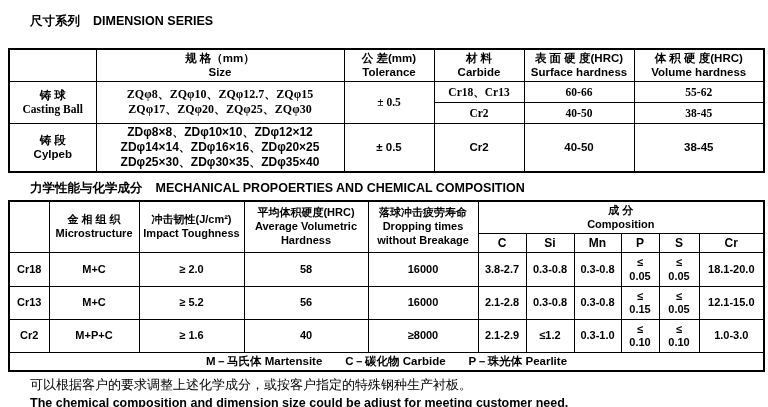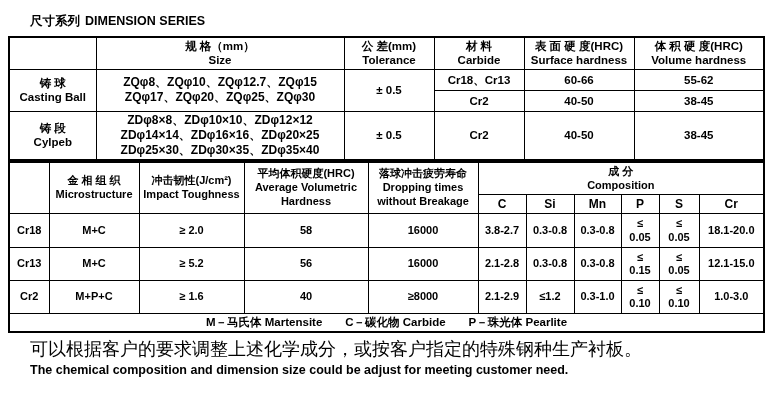--- a/index.html
+++ b/index.html
@@ -7,48 +7,48 @@
   body {
     width: 768px; height: 407px;
     background: #ffffff; color: #000000;
     font-family: "Liberation Sans", sans-serif;
     overflow: hidden;
   }
   .page { padding: 6px 5px 0 8px; }
   .title { margin: 2px 0 0 22px; font-size: 15px; font-weight: bold; letter-spacing: 0.2px; }
   .title .zh { margin-right: 6px; }
   .section-heading { margin: 7px 0 3px 22px; font-size: 12.5px; font-weight: bold; }
-  .section-heading .zh { margin-right: 5px; }
+  .section-heading .zh { margin-right: 13px; }
 
   table {
     border-collapse: collapse; table-layout: fixed;
     width: 755px; border: 2px solid #000;
   }
   td {
     border: 1px solid #000;
     font-weight: bold; text-align: center; vertical-align: middle;
     white-space: pre-line; padding: 1px 2px;
     font-size: 11.5px; line-height: 1.25;
   }
-  #dim-table { margin-top: 6px; }
+  #dim-table { margin-top: 18px; }
   #dim-table .hdr { height: 32px; font-size: 11.5px; }
-  #dim-table .sub { height: 21px; }
+  #dim-table .sub { height: 21px; font-family: Liberation Serif, serif; }
   #dim-table .cyl { height: 46px; }
   #dim-table td.size-cell { font-size: 12px; }
 
   #mech-table td { font-size: 11px; }
   #mech-table .hdr1 { height: 33px; }
   #mech-table .hdr2 { height: 19px; }
   #mech-table .r1 { height: 34px; }
   #mech-table .r2, #mech-table .r3 { height: 33px; margin-left: 35px; }
   #mech-table .legend-row td { height: 17px; font-size: 11.5px; margin-top: 14px; }
   #mech-table .elem { font-size: 12px; }
 
   .footer { margin: 4px 0 0 22px; }
-  .footer .zh { font-size: 18px; font-weight: normal; margin: 2px 0; }
+  .footer .zh { font-size: 13px; font-weight: normal; margin: 2px 0; }
   .footer .en { font-size: 12.5px; font-weight: bold; margin: 2px 0; }
 </style>
 </head>
 <body>
 
 <div class="page">
 
 
   <div class="section-heading">
     <span class="zh">尺寸系列</span><span class="en">DIMENSION SERIES</span>
@@ -99,20 +99,23 @@
 ZDφ14×14、ZDφ16×16、ZDφ20×25
 ZDφ25×30、ZDφ30×35、ZDφ35×40</td>
       <td>± 0.5</td>
       <td>Cr2</td>
       <td>40-50</td>
       <td>38-45</td>
     </tr>
   </tbody>
     </table>
 
+  <div class="section-heading">
+    <span class="zh">力学性能与化学成分</span><span class="en">MECHANICAL PROPOERTIES AND CHEMICAL COMPOSITION</span>
+  </div>
 
   <table id="mech-table">
     <colgroup>
       <col style="width:40px">
         <col style="width:90px">
         <col style="width:105px">
         <col style="width:124px">
       <col style="width:110px">
         <col style="width:48px">
         <col style="width:48px">

